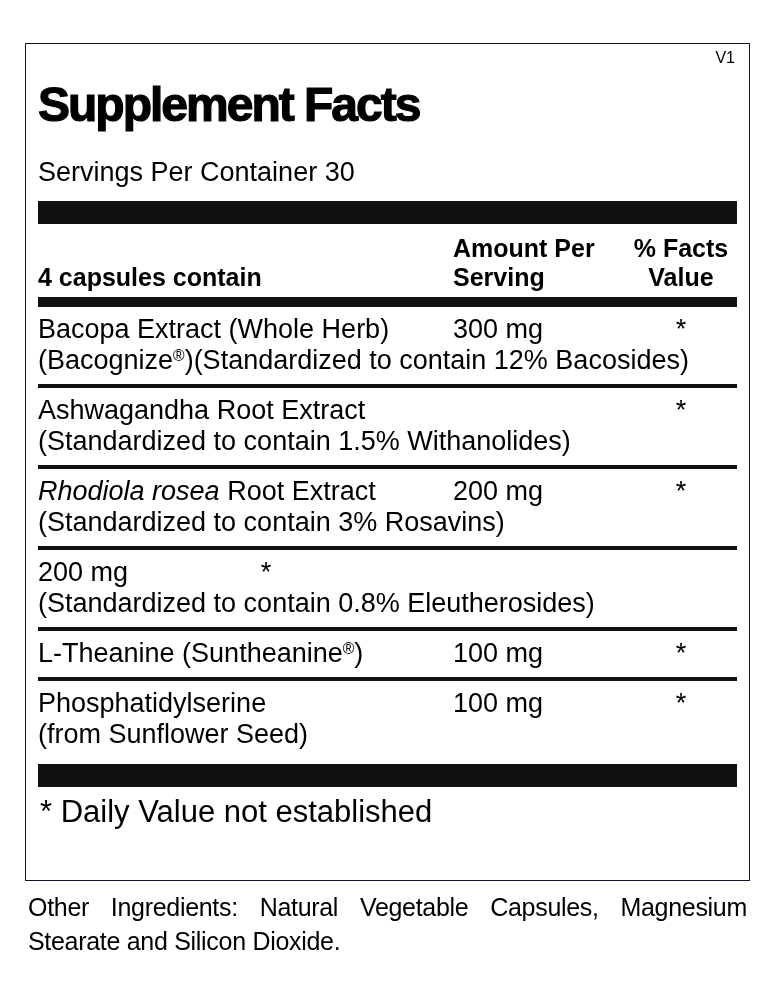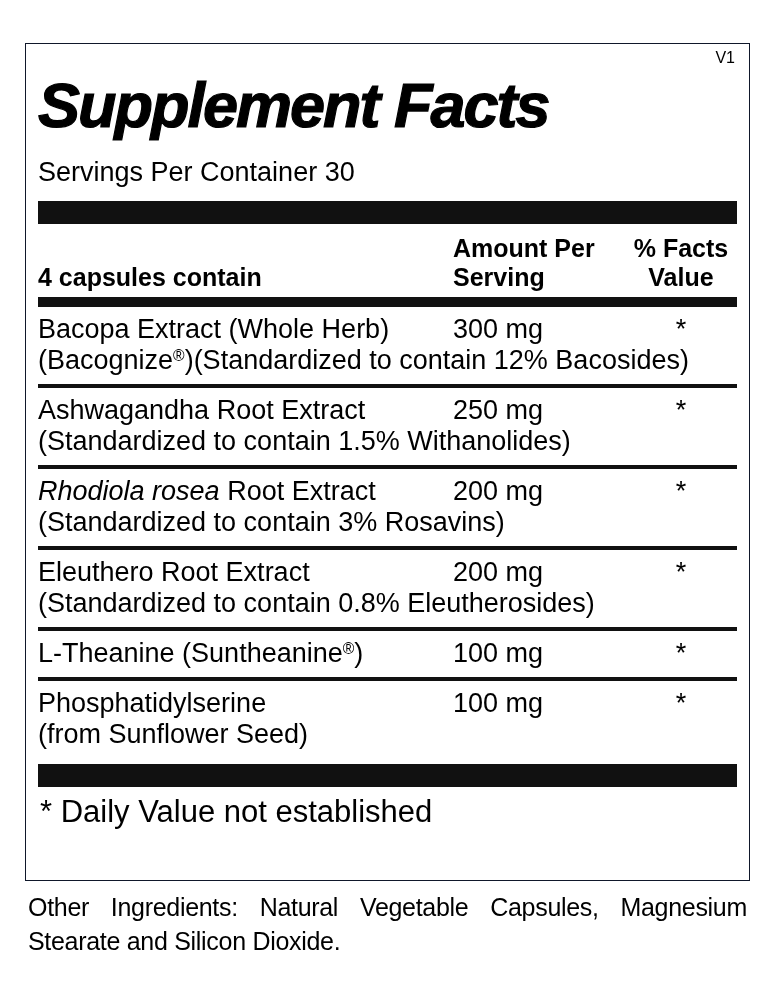--- a/index.html
+++ b/index.html
@@ -24,27 +24,26 @@
   .version {
     display: block;
     text-align: right;
     font-size: 16px;
     line-height: 18px;
     padding: 5px 2px 0 0;
     height: 19px;
   }
   .title {
     margin: 0 0 14px 0;
-    font-size: 63px;
+    font-size: 48px;
     line-height: 74px;
     font-weight: bold;
     letter-spacing: -2px;
     -webkit-text-stroke: 1.2px #000;
     white-space: nowrap;
-    font-style: italic;
   }
   .serving-line {
     font-size: 27px;
     line-height: 32px;
   }
   .bar-thick {
     height: 23px;
     background: #111;
     margin-top: 13px;
   }
@@ -130,38 +129,36 @@
       <div class="col-name"><span>Bacopa Extract (Whole Herb)</span></div>
       <div class="col-amount">300 mg</div>
       <div class="col-dv">*</div>
     </div>
     <div class="row-detail"><span>(Bacognize</span><sup>®</sup><span>)(Standardized to contain 12% Bacosides)</span></div>
   </div>
 
   <div class="row">
     <div class="row-main">
       <div class="col-name"><span>Ashwagandha Root Extract</span></div>
-      <div class="col-amount">250 mg</div>
       <div class="col-dv">*</div>
     </div>
     <div class="row-detail"><span>(Standardized to contain 1.5% Withanolides)</span></div>
   </div>
 
   <div class="row">
     <div class="row-main">
       <div class="col-name"><i>Rhodiola rosea</i><span> Root Extract</span></div>
       <div class="col-amount">200 mg</div>
       <div class="col-dv">*</div>
     </div>
     <div class="row-detail"><span>(Standardized to contain 3% Rosavins)</span></div>
   </div>
 
   <div class="row">
     <div class="row-main">
-      <div class="col-name"><span>Eleuthero Root Extract</span></div>
       <div class="col-amount">200 mg</div>
       <div class="col-dv">*</div>
     </div>
     <div class="row-detail"><span>(Standardized to contain 0.8% Eleutherosides)</span></div>
   </div>
 
   <div class="row">
     <div class="row-main">
       <div class="col-name"><span>L-Theanine (Suntheanine</span><sup>®</sup><span>)</span></div>
       <div class="col-amount">100 mg</div>

